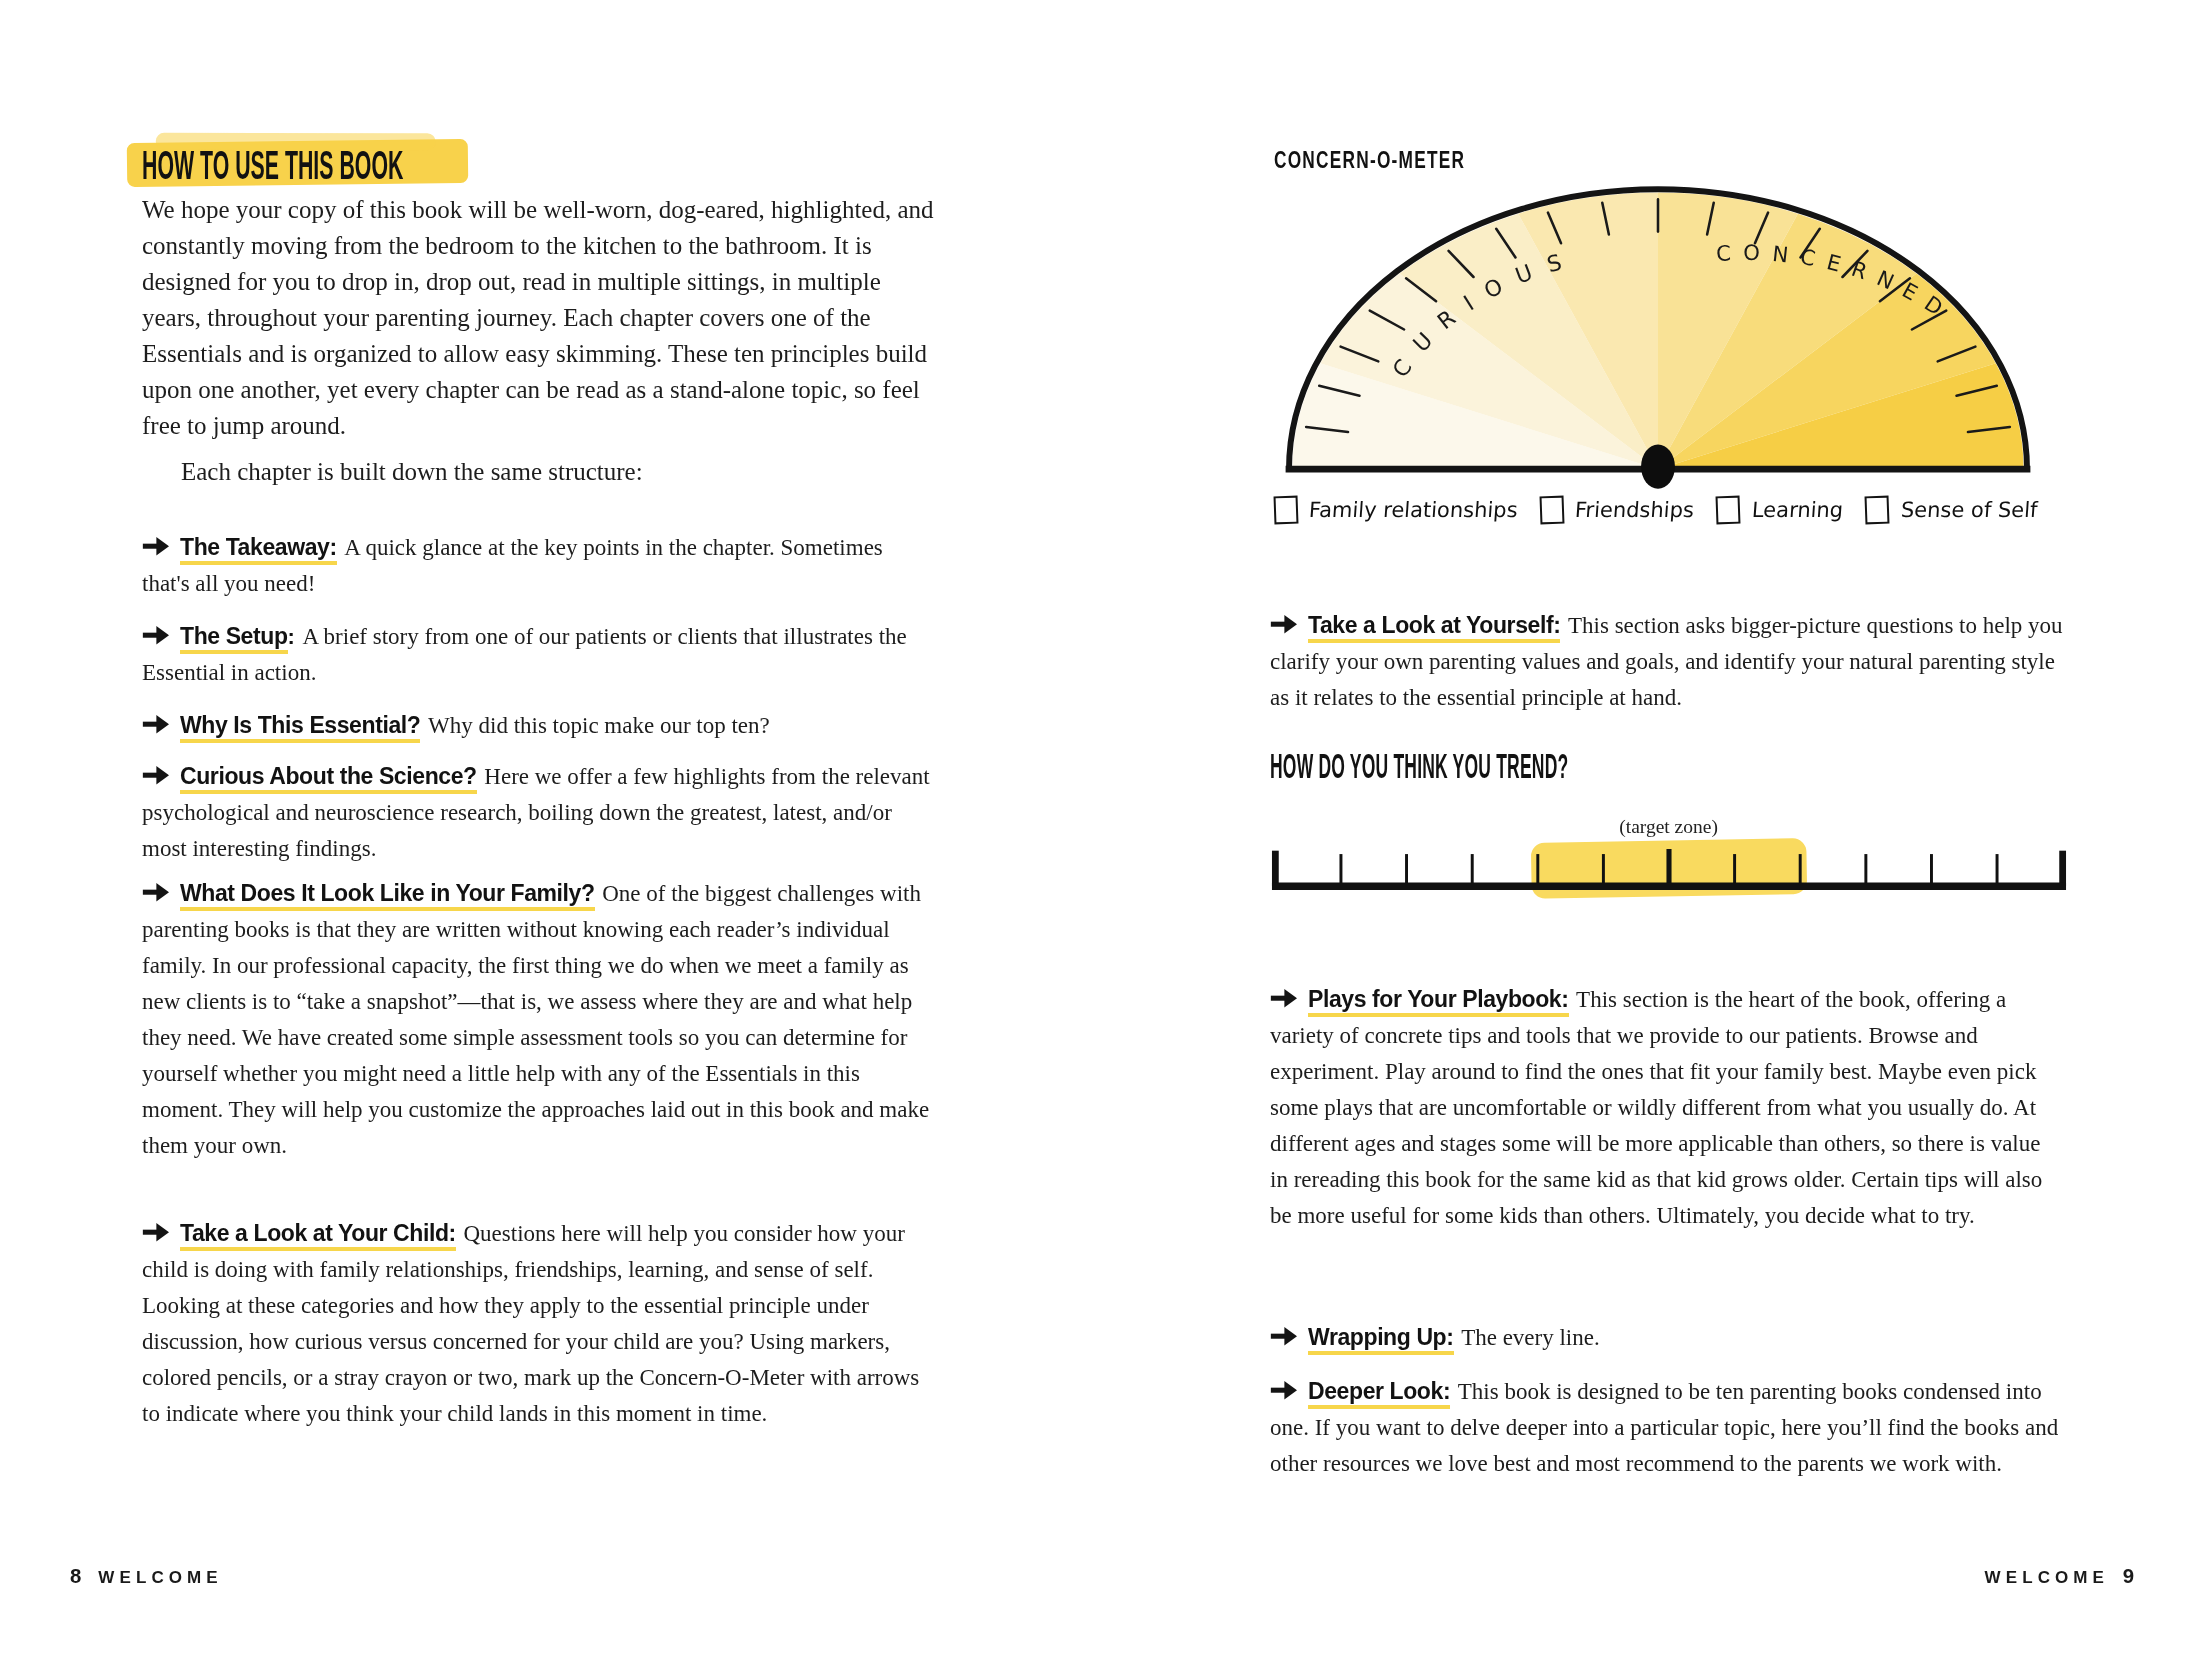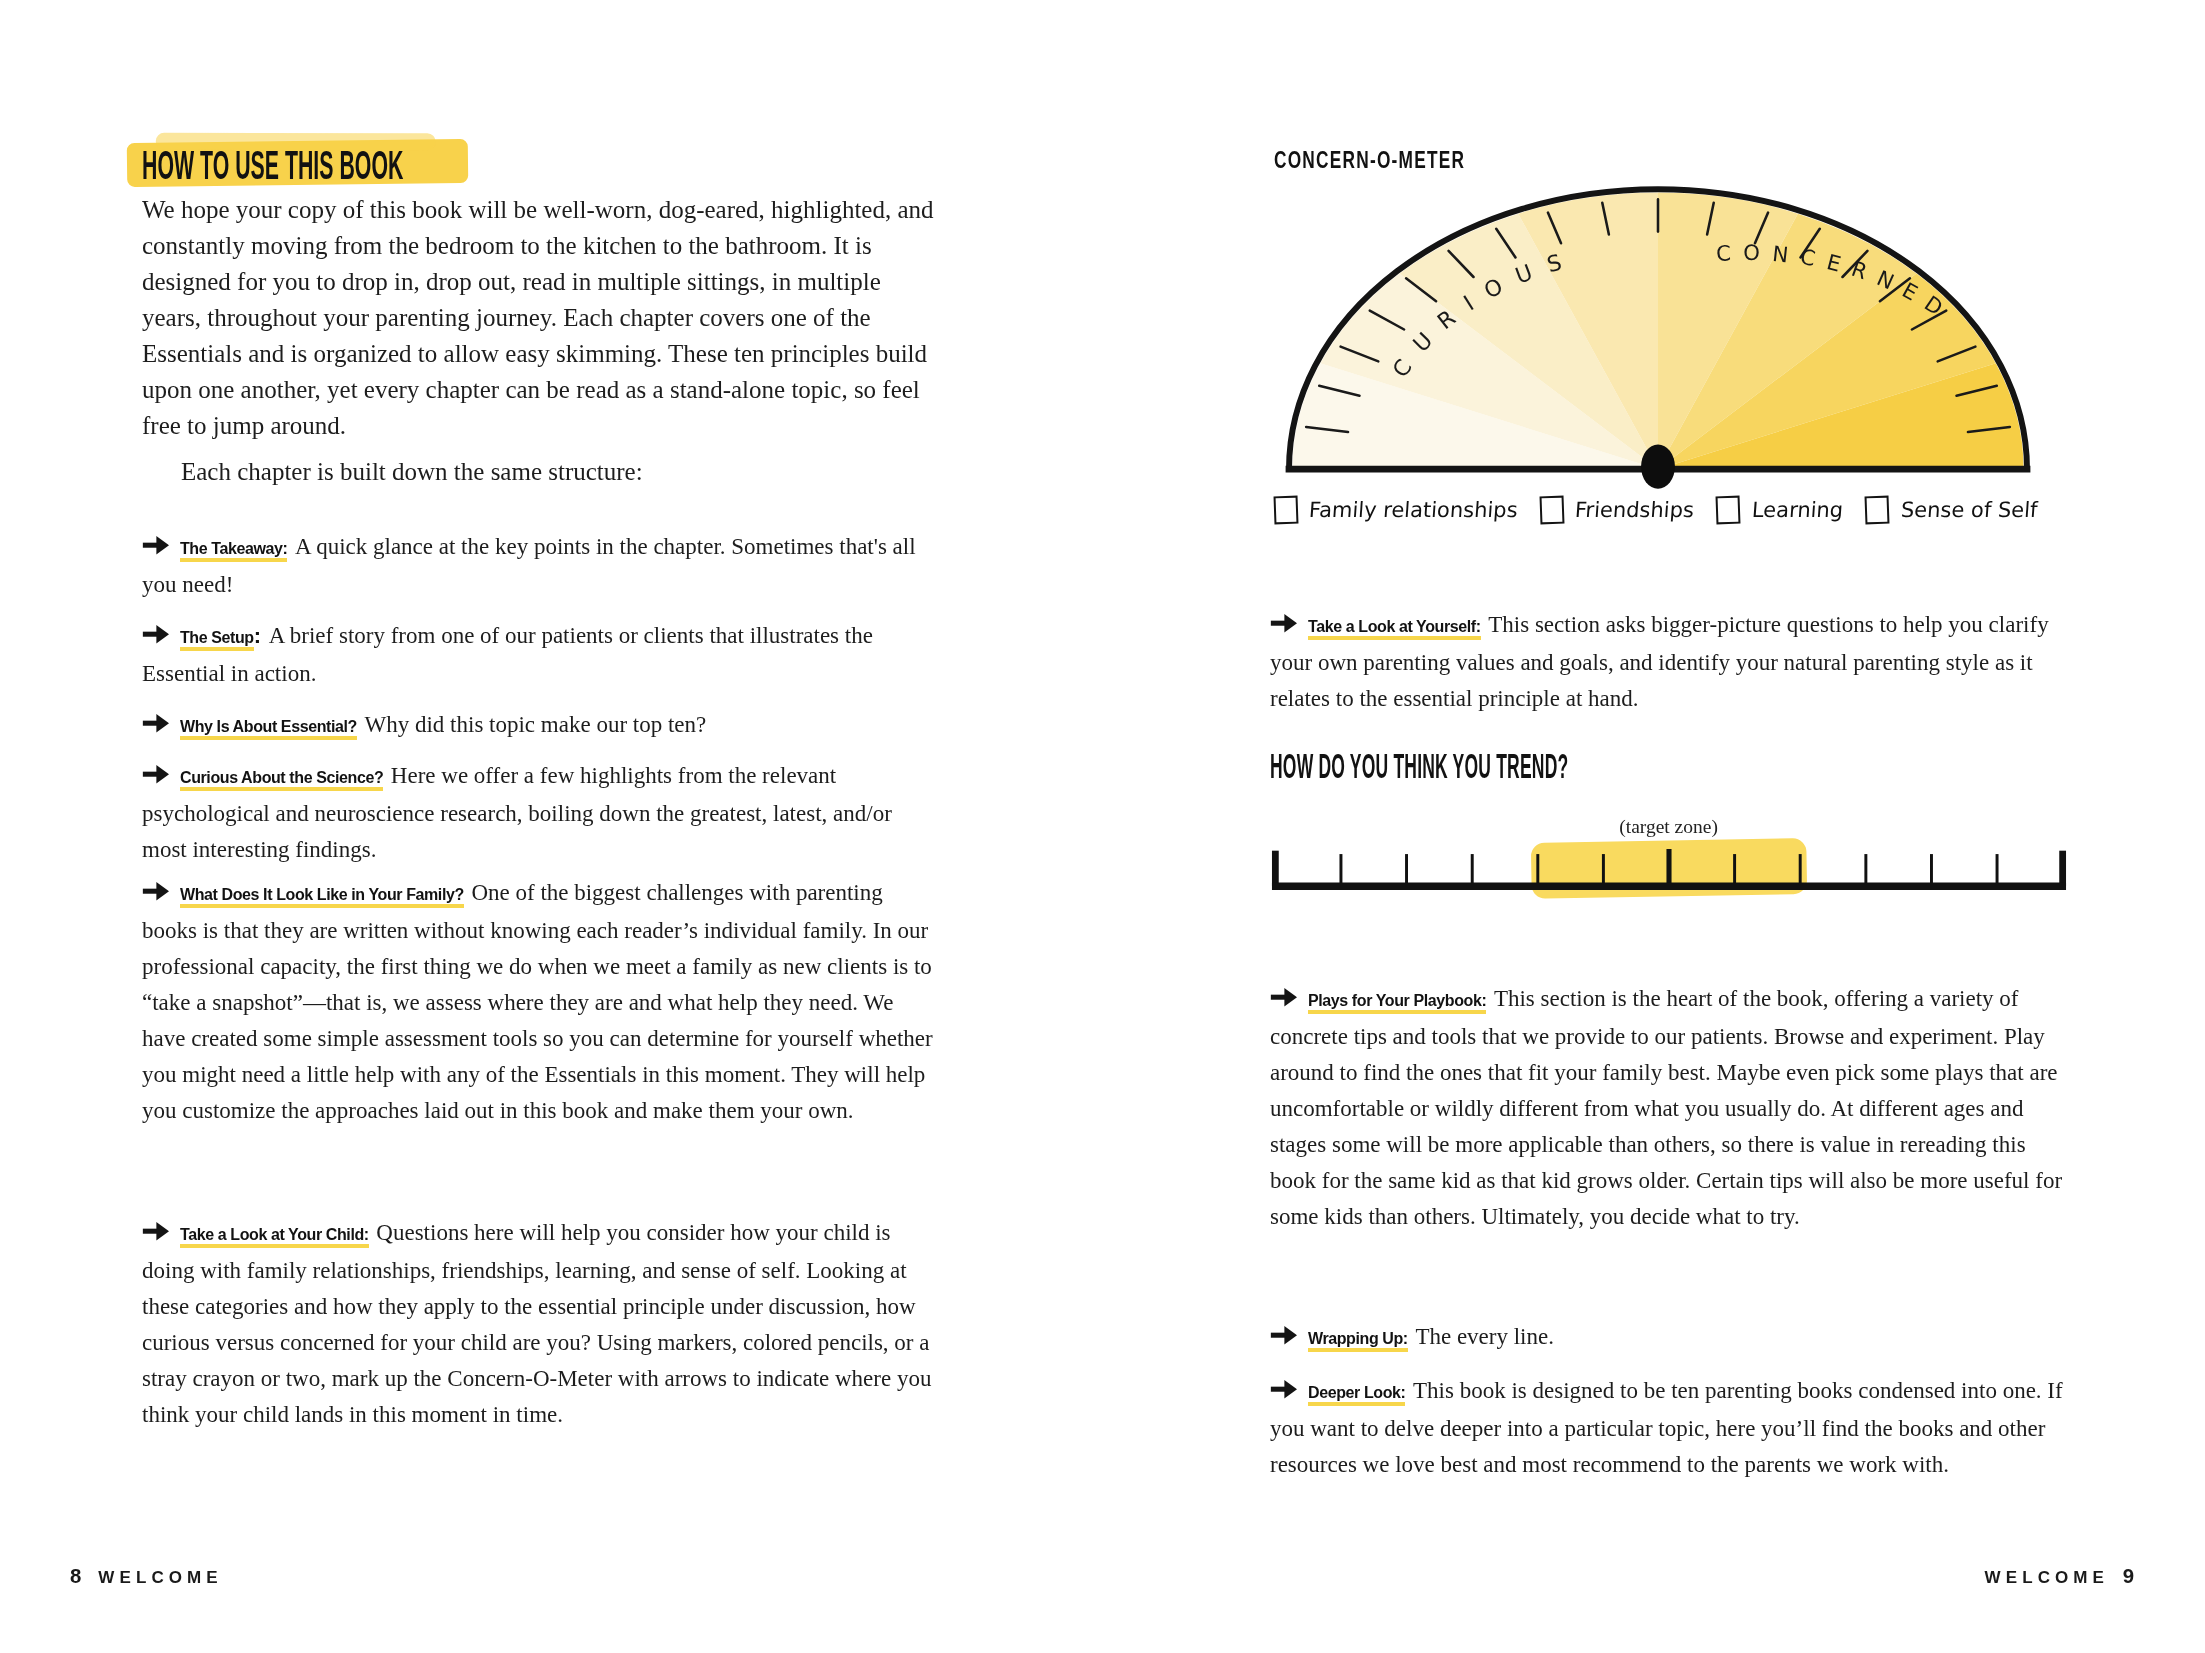--- a/index.html
+++ b/index.html
@@ -39,21 +39,21 @@
   .trend-head{font-size:35px;letter-spacing:0.4px;transform:scaleX(0.5);}
   
   .col{width:793px;font-size:25px;line-height:36px;text-align:left;}
   .col p{margin:0;}
   .indent{text-indent:39px;margin-top:10.2px !important;}
   
   .bullet{width:793px;font-size:23px;line-height:36px;}
   .arrow{display:inline-block;width:27px;height:20.4px;margin-right:11px;vertical-align:-1.7px;}
   .blabel{
     font-family:"Liberation Sans","DejaVu Sans",sans-serif;font-weight:700;
-    font-size:16px;letter-spacing:-0.4px;color:#121212;
+    font-size:23px;letter-spacing:-0.4px;color:#121212;
     border-bottom:4.2px solid var(--underline-yellow);padding-bottom:0.8px;
   }
   .bsep{font-family:"Liberation Sans","DejaVu Sans",sans-serif;font-weight:700;font-size:22px;color:#121212;}
   .btext{padding-left:7.6px;}
   
   .cat-row{display:flex;justify-content:space-between;align-items:center;width:763px;}
   .cat{display:flex;align-items:center;gap:11px;}
   .cbox{width:20.4px;height:24px;border:2.5px solid #141414;transform:rotate(-2deg);flex:none;}
   .cat-label{
     font-family:"DejaVu Sans",sans-serif;font-size:21px;color:#111;
@@ -93,21 +93,21 @@
     <p class="abs bullet" style="left:142px;top:595px;">
       <span class="arrow"><svg width="27" height="20.4" viewBox="0 0 32 24">
             <line x1="1" y1="12" x2="19" y2="12" stroke="#141414" stroke-width="6"></line>
             <polygon points="17,1 32,12 17,23" fill="#141414"></polygon>
           </svg></span><span class="blabel">The Setup</span><span class="bsep">:</span><span class="btext">A brief story from one of our patients or clients that illustrates the Essential in action.</span>
     </p>
     <p class="abs bullet" style="left:142px;top:684px;">
       <span class="arrow"><svg width="27" height="20.4" viewBox="0 0 32 24">
             <line x1="1" y1="12" x2="19" y2="12" stroke="#141414" stroke-width="6"></line>
             <polygon points="17,1 32,12 17,23" fill="#141414"></polygon>
-          </svg></span><span class="blabel">Why Is About Essential?</span><span class="bsep"></span><span class="btext">Why did this topic make our top ten?</span>
+          </svg></span><span class="blabel">Why Is This Essential?</span><span class="bsep"></span><span class="btext">Why did this topic make our top ten?</span>
     </p>
     <p class="abs bullet" style="left:142px;top:735px;">
       <span class="arrow"><svg width="27" height="20.4" viewBox="0 0 32 24">
             <line x1="1" y1="12" x2="19" y2="12" stroke="#141414" stroke-width="6"></line>
             <polygon points="17,1 32,12 17,23" fill="#141414"></polygon>
           </svg></span><span class="blabel">Curious About the Science?</span><span class="bsep"></span><span class="btext">Here we offer a few highlights from the relevant psychological and neuroscience research, boiling down the greatest, latest, and/or most interesting findings.</span>
     </p>
     <p class="abs bullet" style="left:142px;top:852px;">
       <span class="arrow"><svg width="27" height="20.4" viewBox="0 0 32 24">
             <line x1="1" y1="12" x2="19" y2="12" stroke="#141414" stroke-width="6"></line>

